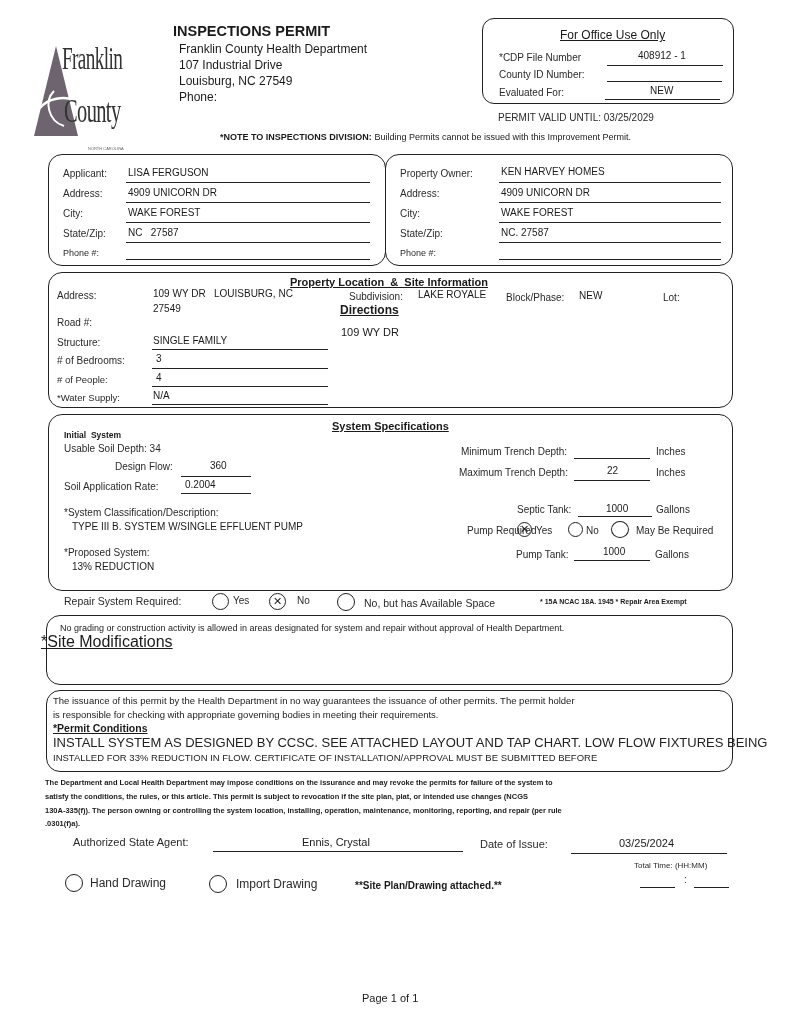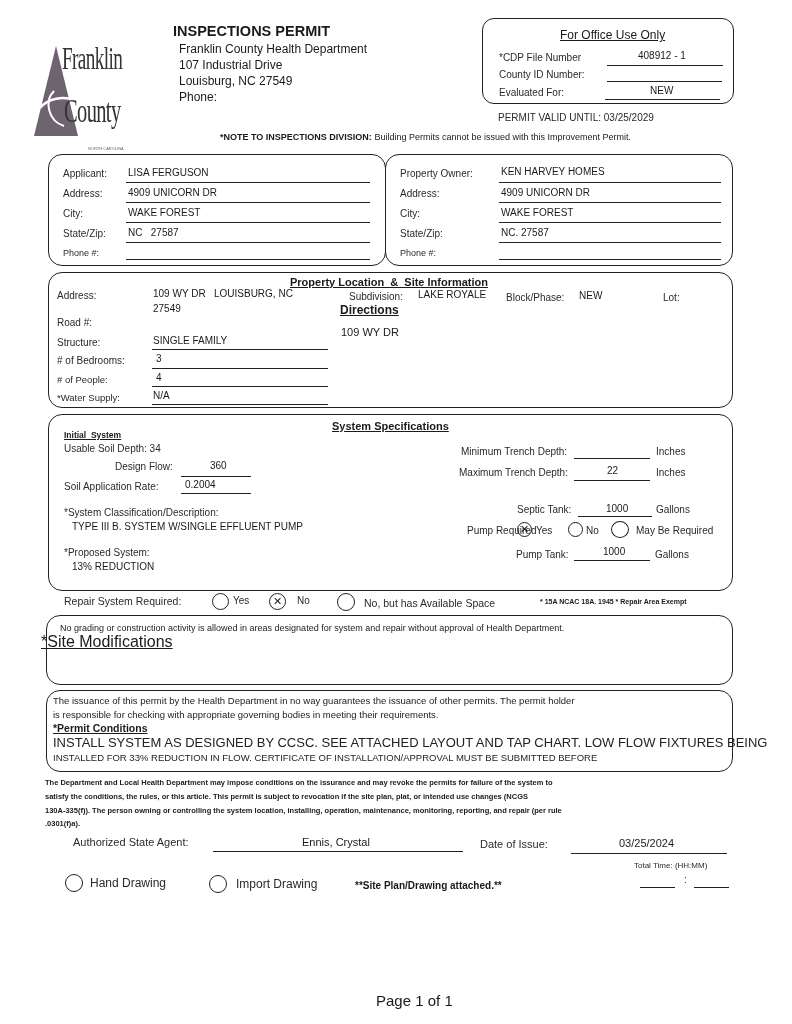--- a/index.html
+++ b/index.html
@@ -109,21 +109,21 @@
 <div class="line" style="left:152px;top:368px;width:176px;"></div>
 <div class="lbl" style="left:57px;top:374px;font-size:9.5px;"># of People:</div>
 <div class="val" style="left:156px;top:372px;">4</div>
 <div class="line" style="left:152px;top:386px;width:176px;"></div>
 <div class="lbl" style="left:57px;top:392px;font-size:9.5px;">*Water Supply:</div>
 <div class="val" style="left:153px;top:390px;">N/A</div>
 <div class="line" style="left:152px;top:404px;width:176px;"></div>
 
 <div class="box" style="left:48px;top:414px;width:683px;height:175px;"></div>
 <div class="heading-u" style="left:332px;top:420px;">System Specifications</div>
-<div class="abs" style="left:64px;top:430px;font-size:8.5px;font-weight:bold;text-decoration:underline;white-space:pre;">Initial  System</div>
+<div class="abs" style="left:64px;top:430px;font-size:8.5px;font-weight:bold;white-space:pre;">Initial  System</div>
 <div class="lbl" style="left:64px;top:443px;">Usable Soil Depth: 34</div>
 <div class="lbl" style="left:115px;top:461px;">Design Flow:</div>
 <div class="val" style="left:210px;top:460px;">360</div>
 <div class="line" style="left:181px;top:476px;width:70px;"></div>
 <div class="lbl" style="left:64px;top:481px;">Soil Application Rate:</div>
 <div class="val" style="left:185px;top:479px;">0.2004</div>
 <div class="line" style="left:181px;top:493px;width:70px;"></div>
 <div class="lbl" style="left:64px;top:507px;">*System Classification/Description:</div>
 <div class="val" style="left:72px;top:521px;">TYPE III B. SYSTEM W/SINGLE EFFLUENT PUMP</div>
 <div class="lbl" style="left:64px;top:547px;">*Proposed System:</div>
@@ -192,13 +192,13 @@
 <div class="line" style="left:640px;top:887px;width:35px;"></div>
 <div class="lbl" style="left:684px;top:874px;">:</div>
 <div class="line" style="left:694px;top:887px;width:35px;"></div>
 
 <div class="radio" style="left:65px;top:874px;width:18px;height:18px;"></div>
 <div class="lbl" style="left:90px;top:876px;font-size:12px;">Hand Drawing</div>
 <div class="radio" style="left:209px;top:875px;width:18px;height:18px;"></div>
 <div class="lbl" style="left:236px;top:877px;font-size:12px;">Import Drawing</div>
 <div class="small-bold" style="left:355px;top:880px;font-size:10px;">**Site Plan/Drawing attached.**</div>
 
-<div class="abs" style="left:376px;top:992px;font-size:15px;">Page 1 of 1</div>
+<div class="abs" style="left:362px;top:992px;font-size:11px;">Page 1 of 1</div>
 
 </body></html>

